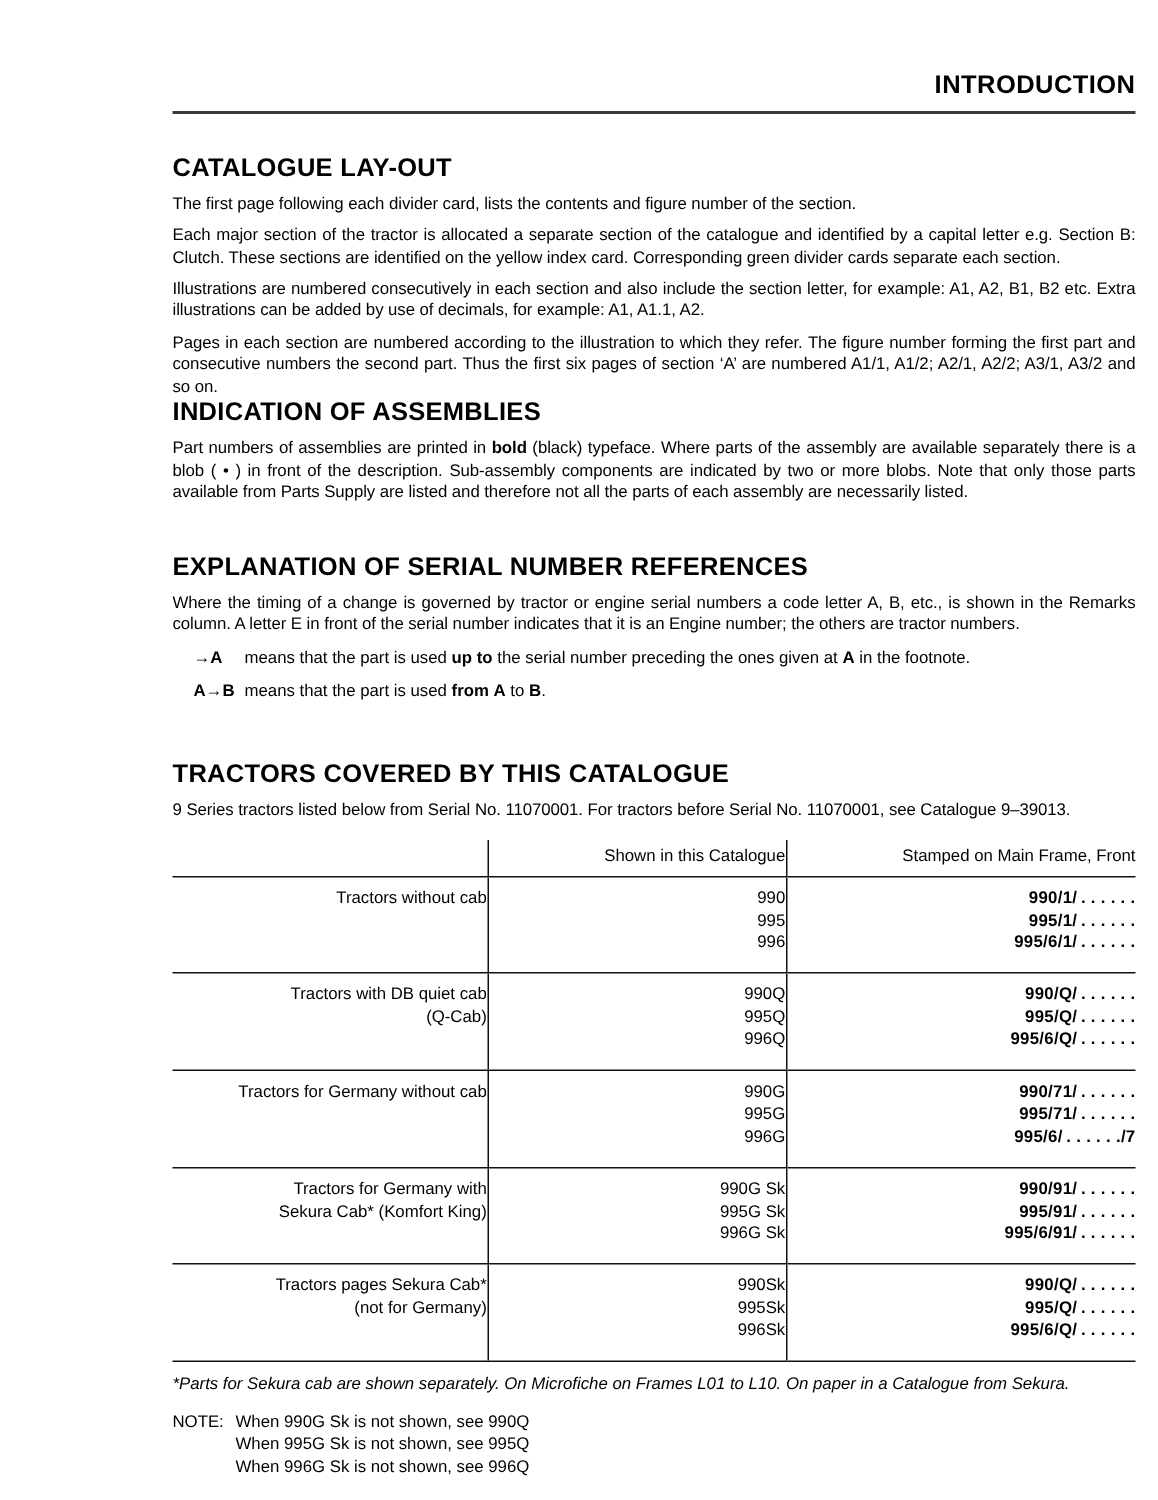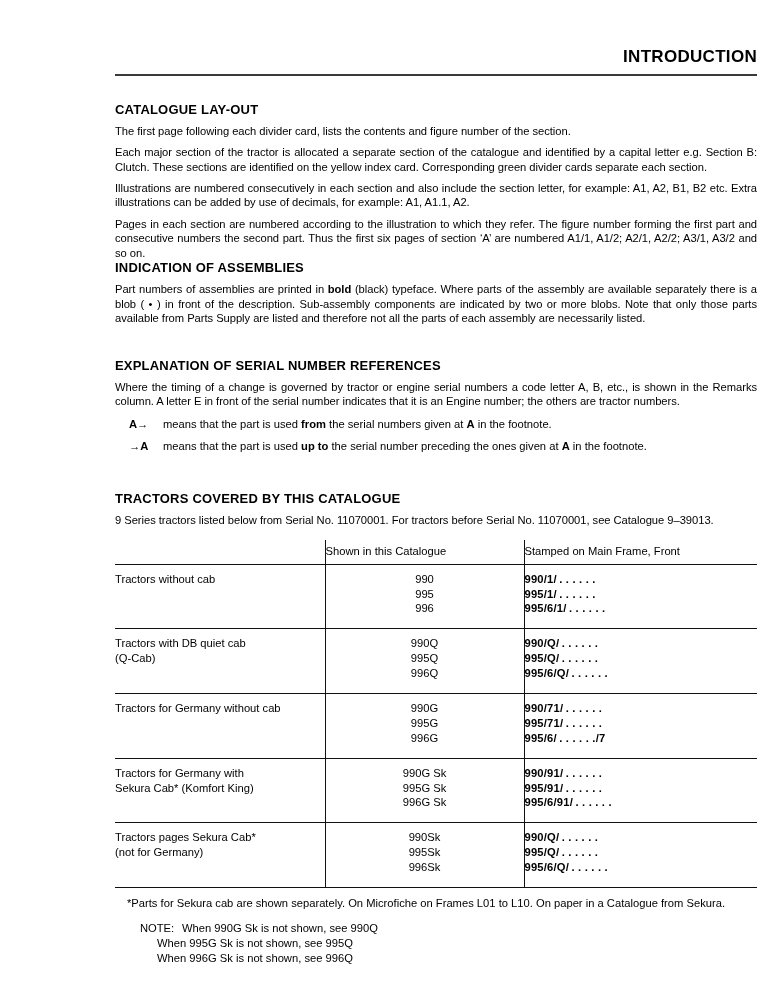--- a/index.html
+++ b/index.html
@@ -40,21 +40,21 @@
     letter-spacing: 0.3px;
     line-height: 1.1;
   }
   .header-rule {
     margin-top: 7px;
     border-top: 2.2px solid #3a3a3a;
   }
 
   
   .section-heading {
-    font-size: 13px;
+    font-size: 17px;
     font-weight: bold;
     letter-spacing: 0.2px;
     margin: 0 0 7px 0;
   }
   p.body {
     font-size: 11.2px;
     line-height: 1.29;
     margin: 0 0 7px 0;
     text-align: justify;
     letter-spacing: -0.04px;
@@ -100,25 +100,26 @@
     margin-top: 12px;
     table-layout: fixed;
   }
   table.cov col.c1 { width: 210px; }
   table.cov col.c2 { width: 199px; }
   table.cov col.c3 { width: 233px; }
 
   table.cov th, table.cov td {
     padding: 0;
     vertical-align: top;
+    text-align: right;
   }
   table.cov thead th {
     font-size: 11.2px;
     font-weight: normal;
-    text-align: left;
+    text-align: right;
     padding: 5px 0 7px 0;
     border-bottom: 1.6px solid #111;
   }
   table.cov thead th.blank {
     border-bottom: 1.6px solid #111;
   }
   table.cov th.sep, table.cov td.sep {
     border-left: 1.6px solid #111;
   }
   table.cov tbody td {
@@ -142,33 +143,33 @@
     padding-left: 38px;
     font-weight: bold;
     letter-spacing: 0.2px;
   }
   td .ln { display: block; white-space: nowrap; }
 
   
   .footnote {
     font-size: 11.2px;
     line-height: 1.29;
-    margin: 8px 0 0 12px;
+    margin: 8px 0 0 0;
     text-align: justify;
+    font-style: italic;
   }
   .note-block {
     margin-top: 11px;
     font-size: 11.2px;
     line-height: 1.33;
   }
   .note-block .note-row { white-space: nowrap; }
   .note-label {
     display: inline-block;
     width: 42px;
-    margin-left: 25px;
   }
   .note-indent { display: inline-block; width: 42px; }
 </style>
 </head>
 <body>
 
 <div class="page">
   <div class="content">
 
     <div class="page-header">
@@ -187,24 +188,24 @@
     <div class="sec-assy">
       <div class="section-heading">INDICATION OF ASSEMBLIES</div>
       <p class="body last"><span>Part numbers of assemblies are printed in </span><b>bold</b><span> (black) typeface. Where parts of the assembly are available separately there is a blob ( • ) in front of the description. Sub-assembly components are indicated by two or more blobs. Note that only those parts available from Parts Supply are listed and therefore not all the parts of each assembly are necessarily listed.</span></p>
     </div>
 
     <div class="sec-serial">
       <div class="section-heading">EXPLANATION OF SERIAL NUMBER REFERENCES</div>
       <p class="body">Where the timing of a change is governed by tractor or engine serial numbers a code letter A, B, etc., is shown in the Remarks column. A letter E in front of the serial number indicates that it is an Engine number; the others are tractor numbers.</p>
 
       <ul class="arrow-list">
-        <li><span class="sym">A→</span><span>means that the part is used </span><b>from</b><span> the serial numbers given at </span><b>A</b><span> in the footnote.</span></li>
 
         <li><span class="sym indent">→A</span><span>means that the part is used </span><b>up to</b><span> the serial number preceding the ones given at </span><b>A</b><span> in the footnote.</span></li>
 
+        <li><span class="sym">A→B</span><span>means that the part is used </span><b>from</b><span> </span><b>A</b><span> to </span><b>B</b><span>.</span></li>
       </ul>
     </div>
 
     <div class="sec-tractors">
       <div class="section-heading">TRACTORS COVERED BY THIS CATALOGUE</div>
       <p class="body last table-intro">9 Series tractors listed below from Serial No. 11070001. For tractors before Serial No. 11070001, see Catalogue 9–39013.</p>
 
       <table class="cov">
         <colgroup>
           <col class="c1">

